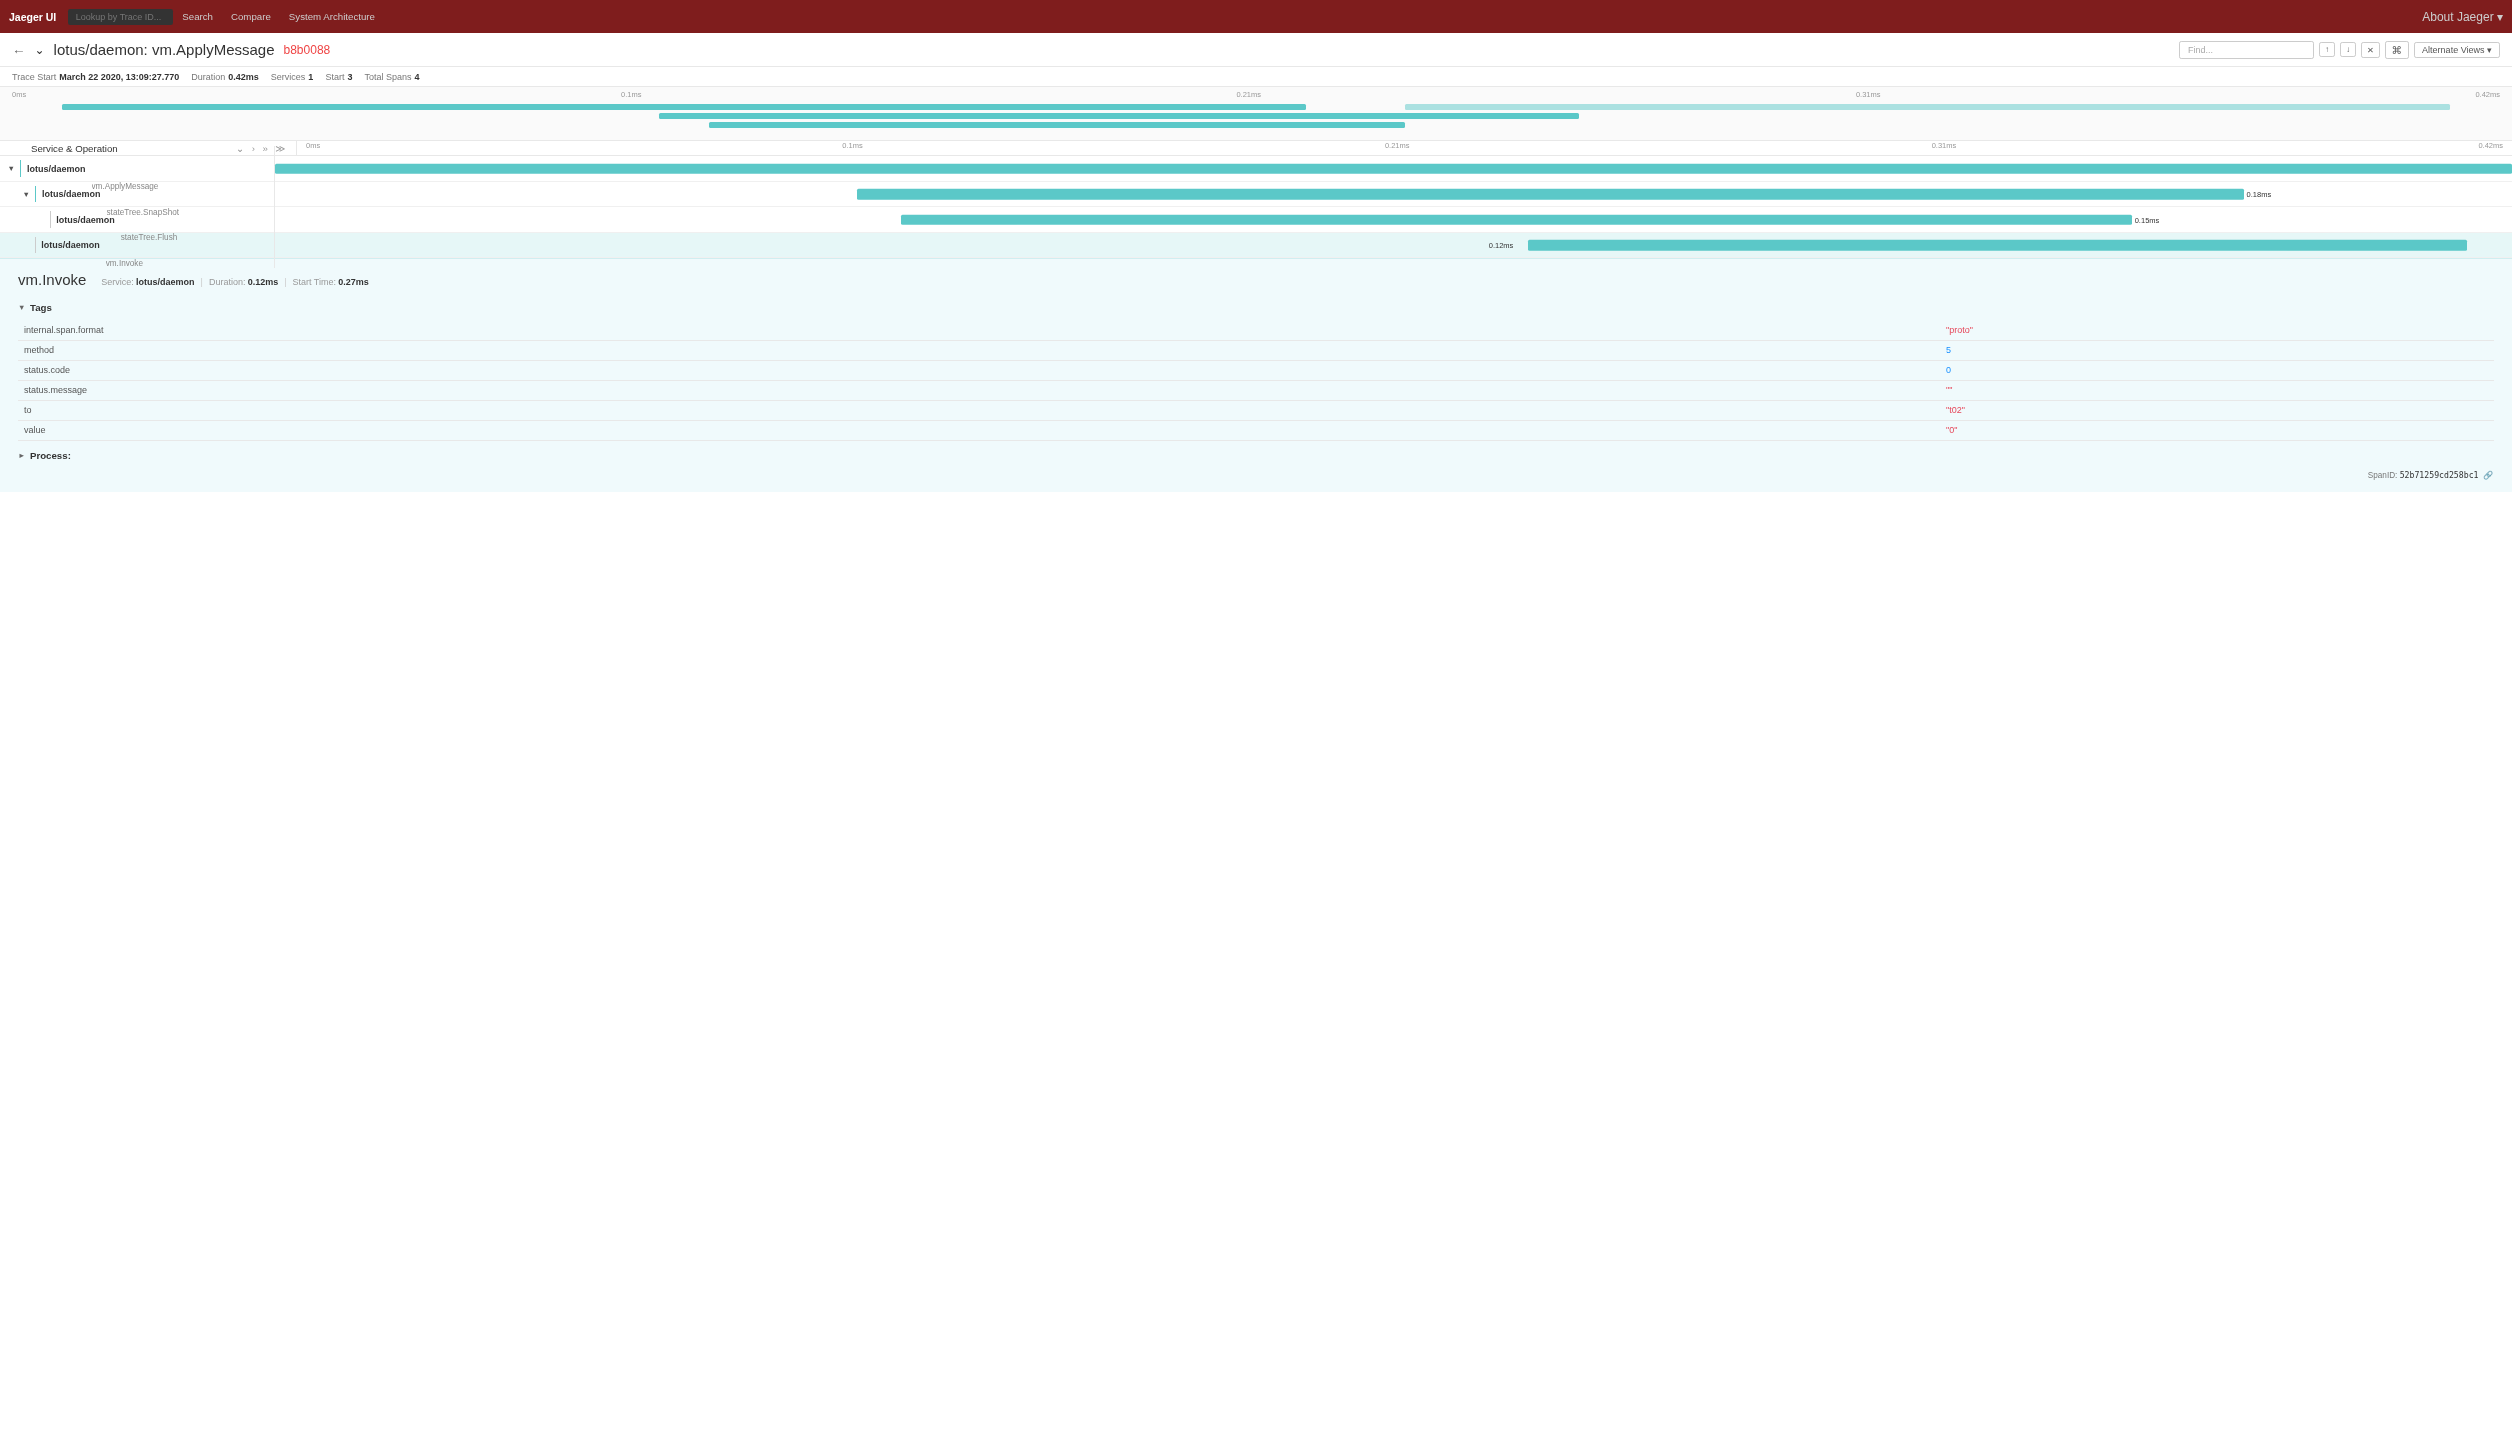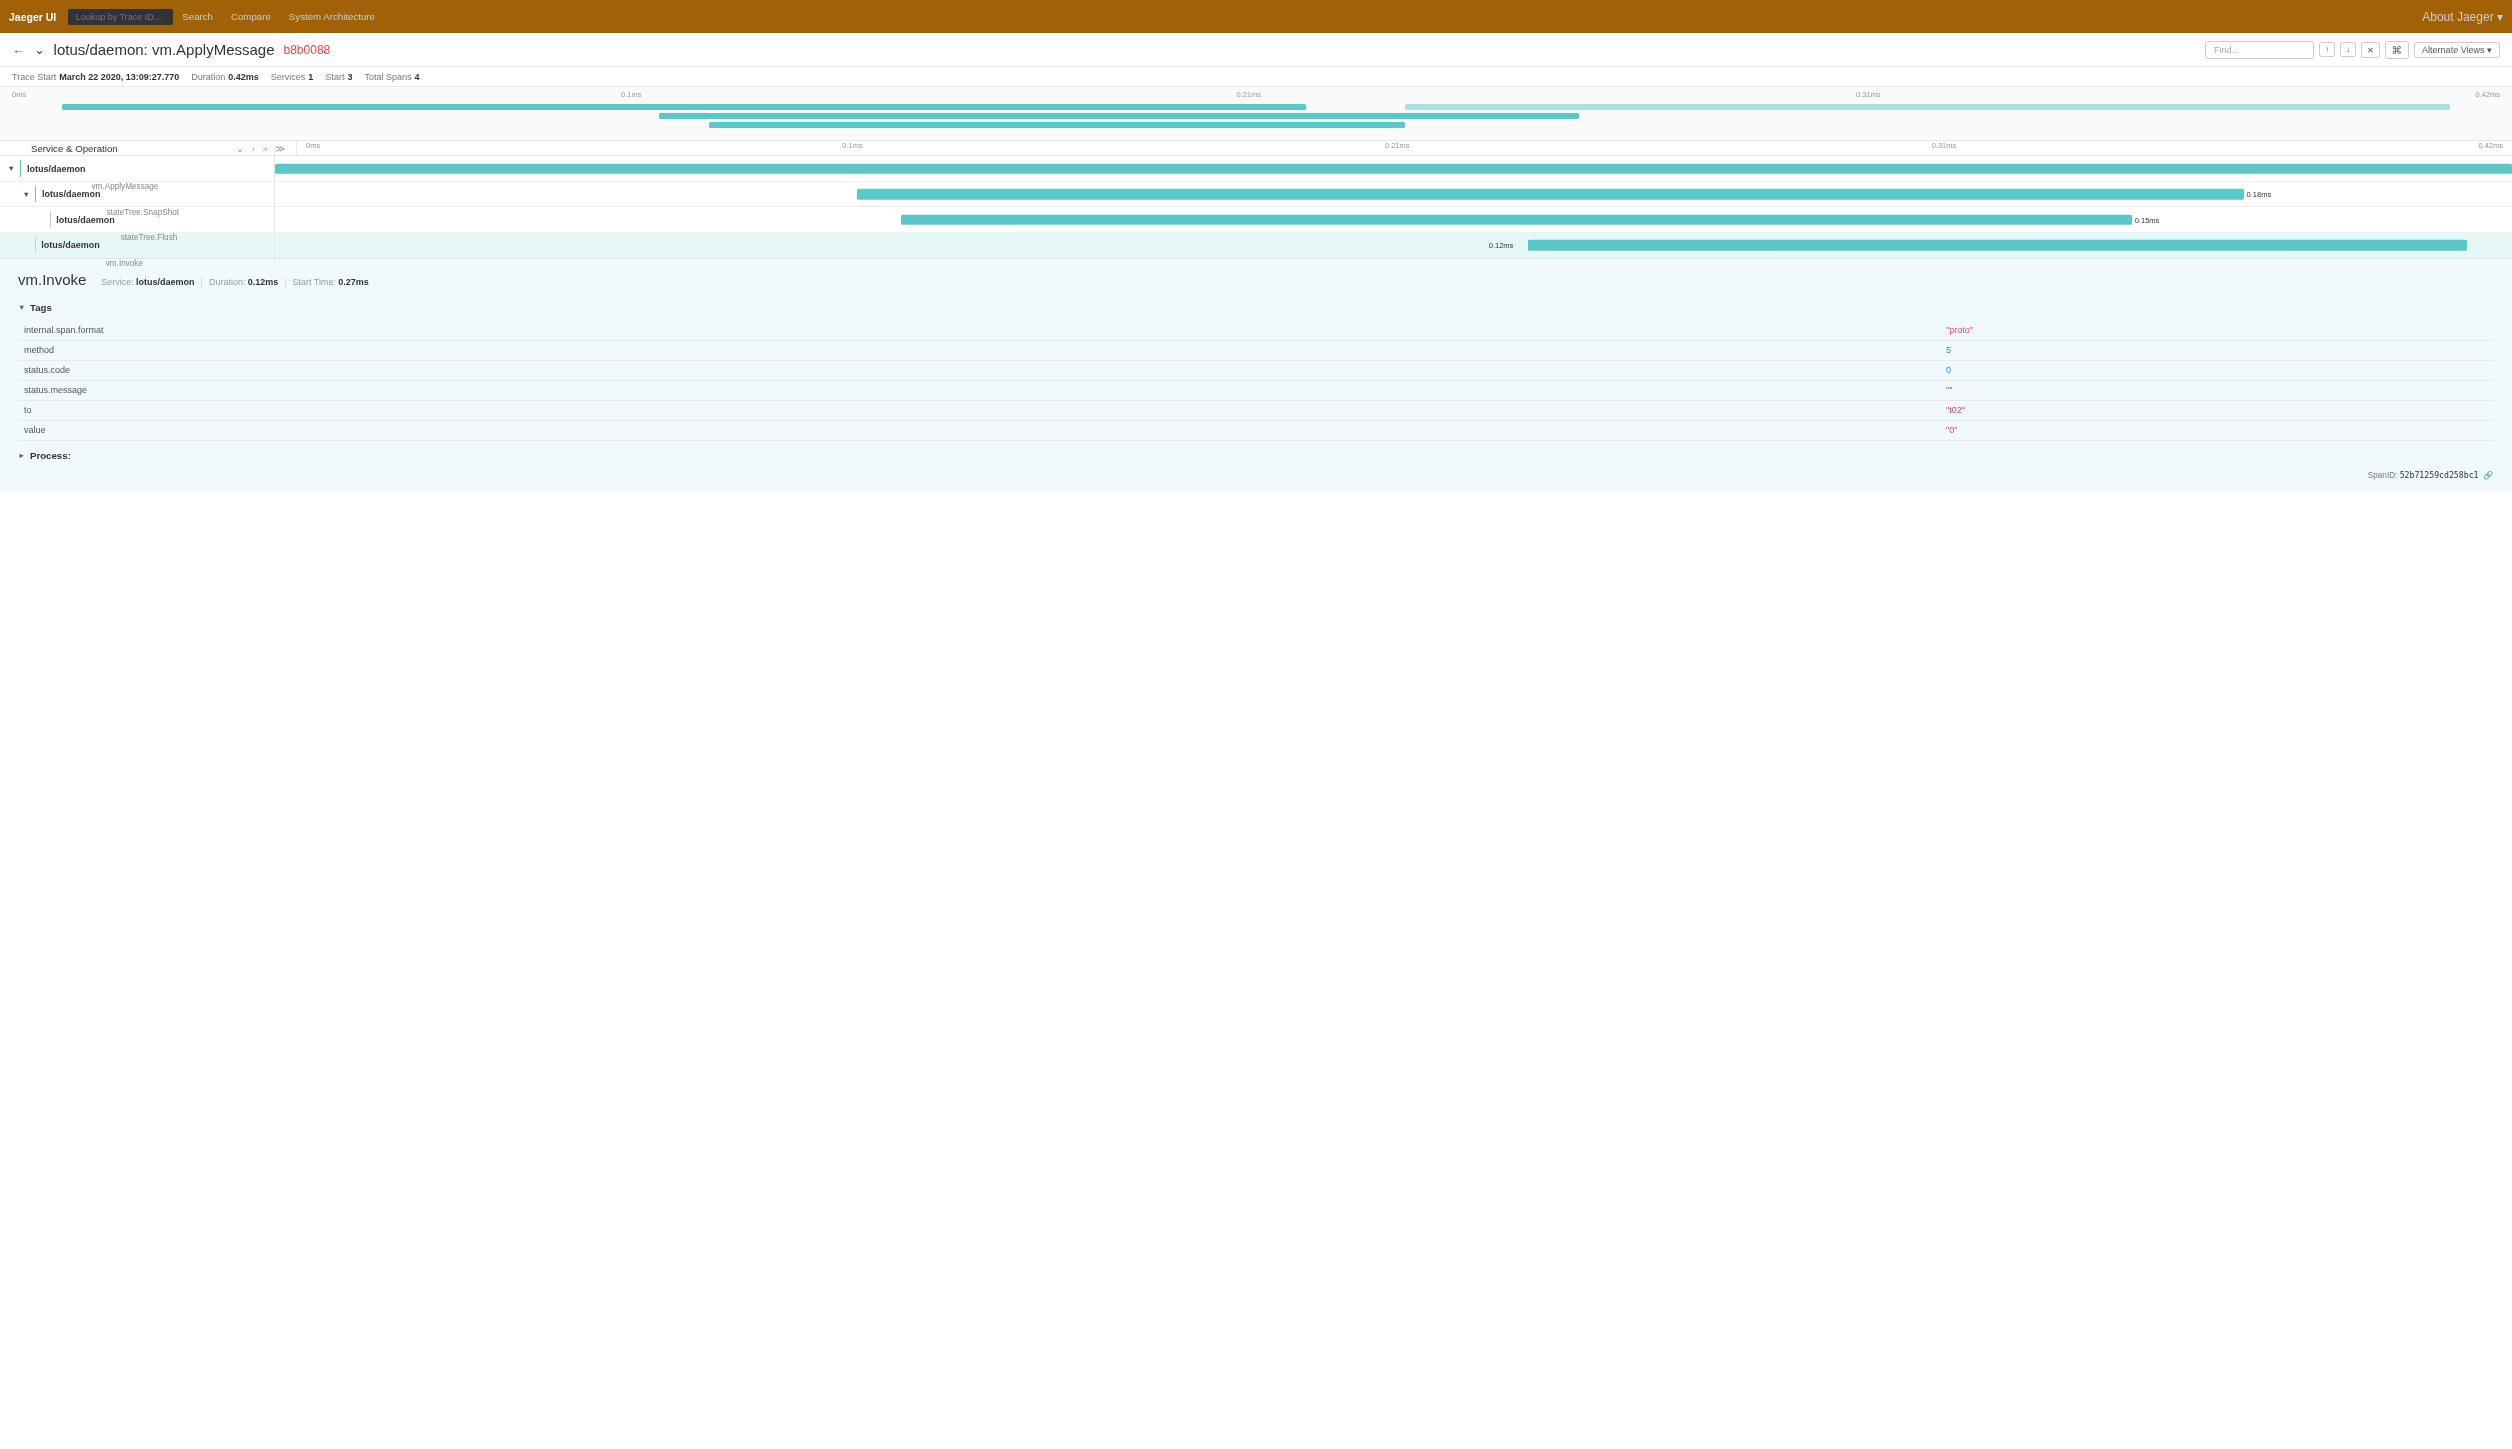--- a/index.html
+++ b/index.html
@@ -1,32 +1,32 @@
 <!DOCTYPE html>
 <html style="font-size:12px"><head>
   <meta charset="utf-8">
   <style>
     * { box-sizing: border-box; margin: 0; padding: 0; }
     body { font-family: -apple-system, BlinkMacSystemFont, 'Segoe UI', sans-serif; font-size: 9.7px; background: #fff; color: #333; }
 
     
-    .nav { background: #a16207; display: flex; align-items: center; height: 33px; padding: 0 9px; }
+    .nav { background: #7f1d1d; display: flex; align-items: center; height: 33px; padding: 0 9px; }
     .nav-brand { color: #fff; font-weight: 600; font-size: 10.5px; margin-right: 12px; }
     .nav-lookup { background: #333; border: none; color: #aaa; padding: 3px 7.5px; border-radius: 2.2px; font-size: 9px; width: 105px; outline: none; }
     .nav-link { color: #ccc; text-decoration: none; font-size: 9.7px; padding: 0 9px; cursor: pointer; }
     .nav-right { margin-left: auto; color: #ccc; font-size: 12px; cursor: pointer; }
 
     
     .trace-header { padding: 7.5px 12px; border-bottom: 0.7px solid #e8e8e8; display: flex; align-items: center; gap: 9px; flex-wrap: wrap; }
     .back-btn { color: #666; font-size: 13.5px; cursor: pointer; text-decoration: none; }
     .collapse-icon { font-size: 12px; color: #333; cursor: pointer; }
     .trace-title { font-size: 15px; font-weight: 400; color: #333; }
     .trace-id { font-size: 12px; color: #ef4444; font-weight: 300; }
     .find-box { margin-left: auto; display: flex; align-items: center; gap: 4.5px; }
-    .find-input { border: 0.7px solid #ccc; border-radius: 2.2px; padding: 3px 7.5px; font-size: 9px; width: 109px; outline: none; color: #555; }
+    .find-input { border: 0.7px solid #ccc; border-radius: 2.2px; padding: 3px 7.5px; font-size: 9px; width: 135px; outline: none; color: #555; }
     .find-input::placeholder { color: #aaa; }
     .find-btn { background: none; border: 0.7px solid #ccc; border-radius: 2.2px; padding: 2.2px 5.2px; cursor: pointer; color: #555; font-size: 8.2px; }
     .cmd-icon { border: 0.7px solid #ccc; border-radius: 2.2px; padding: 2.2px 6px; cursor: pointer; font-size: 10.5px; color: #555; }
     .alt-views { border: 0.7px solid #ccc; border-radius: 2.2px; padding: 2.2px 7.5px; cursor: pointer; font-size: 9px; color: #555; background: #fff; }
 
     
     .trace-meta { padding: 4.5px 12px; font-size: 9px; color: #555; display: flex; gap: 12px; border-bottom: 0.7px solid #e8e8e8; }
     .trace-meta span { display: flex; gap: 3px; }
     .meta-label { color: #777; }
     .meta-val { font-weight: 600; color: #333; }

